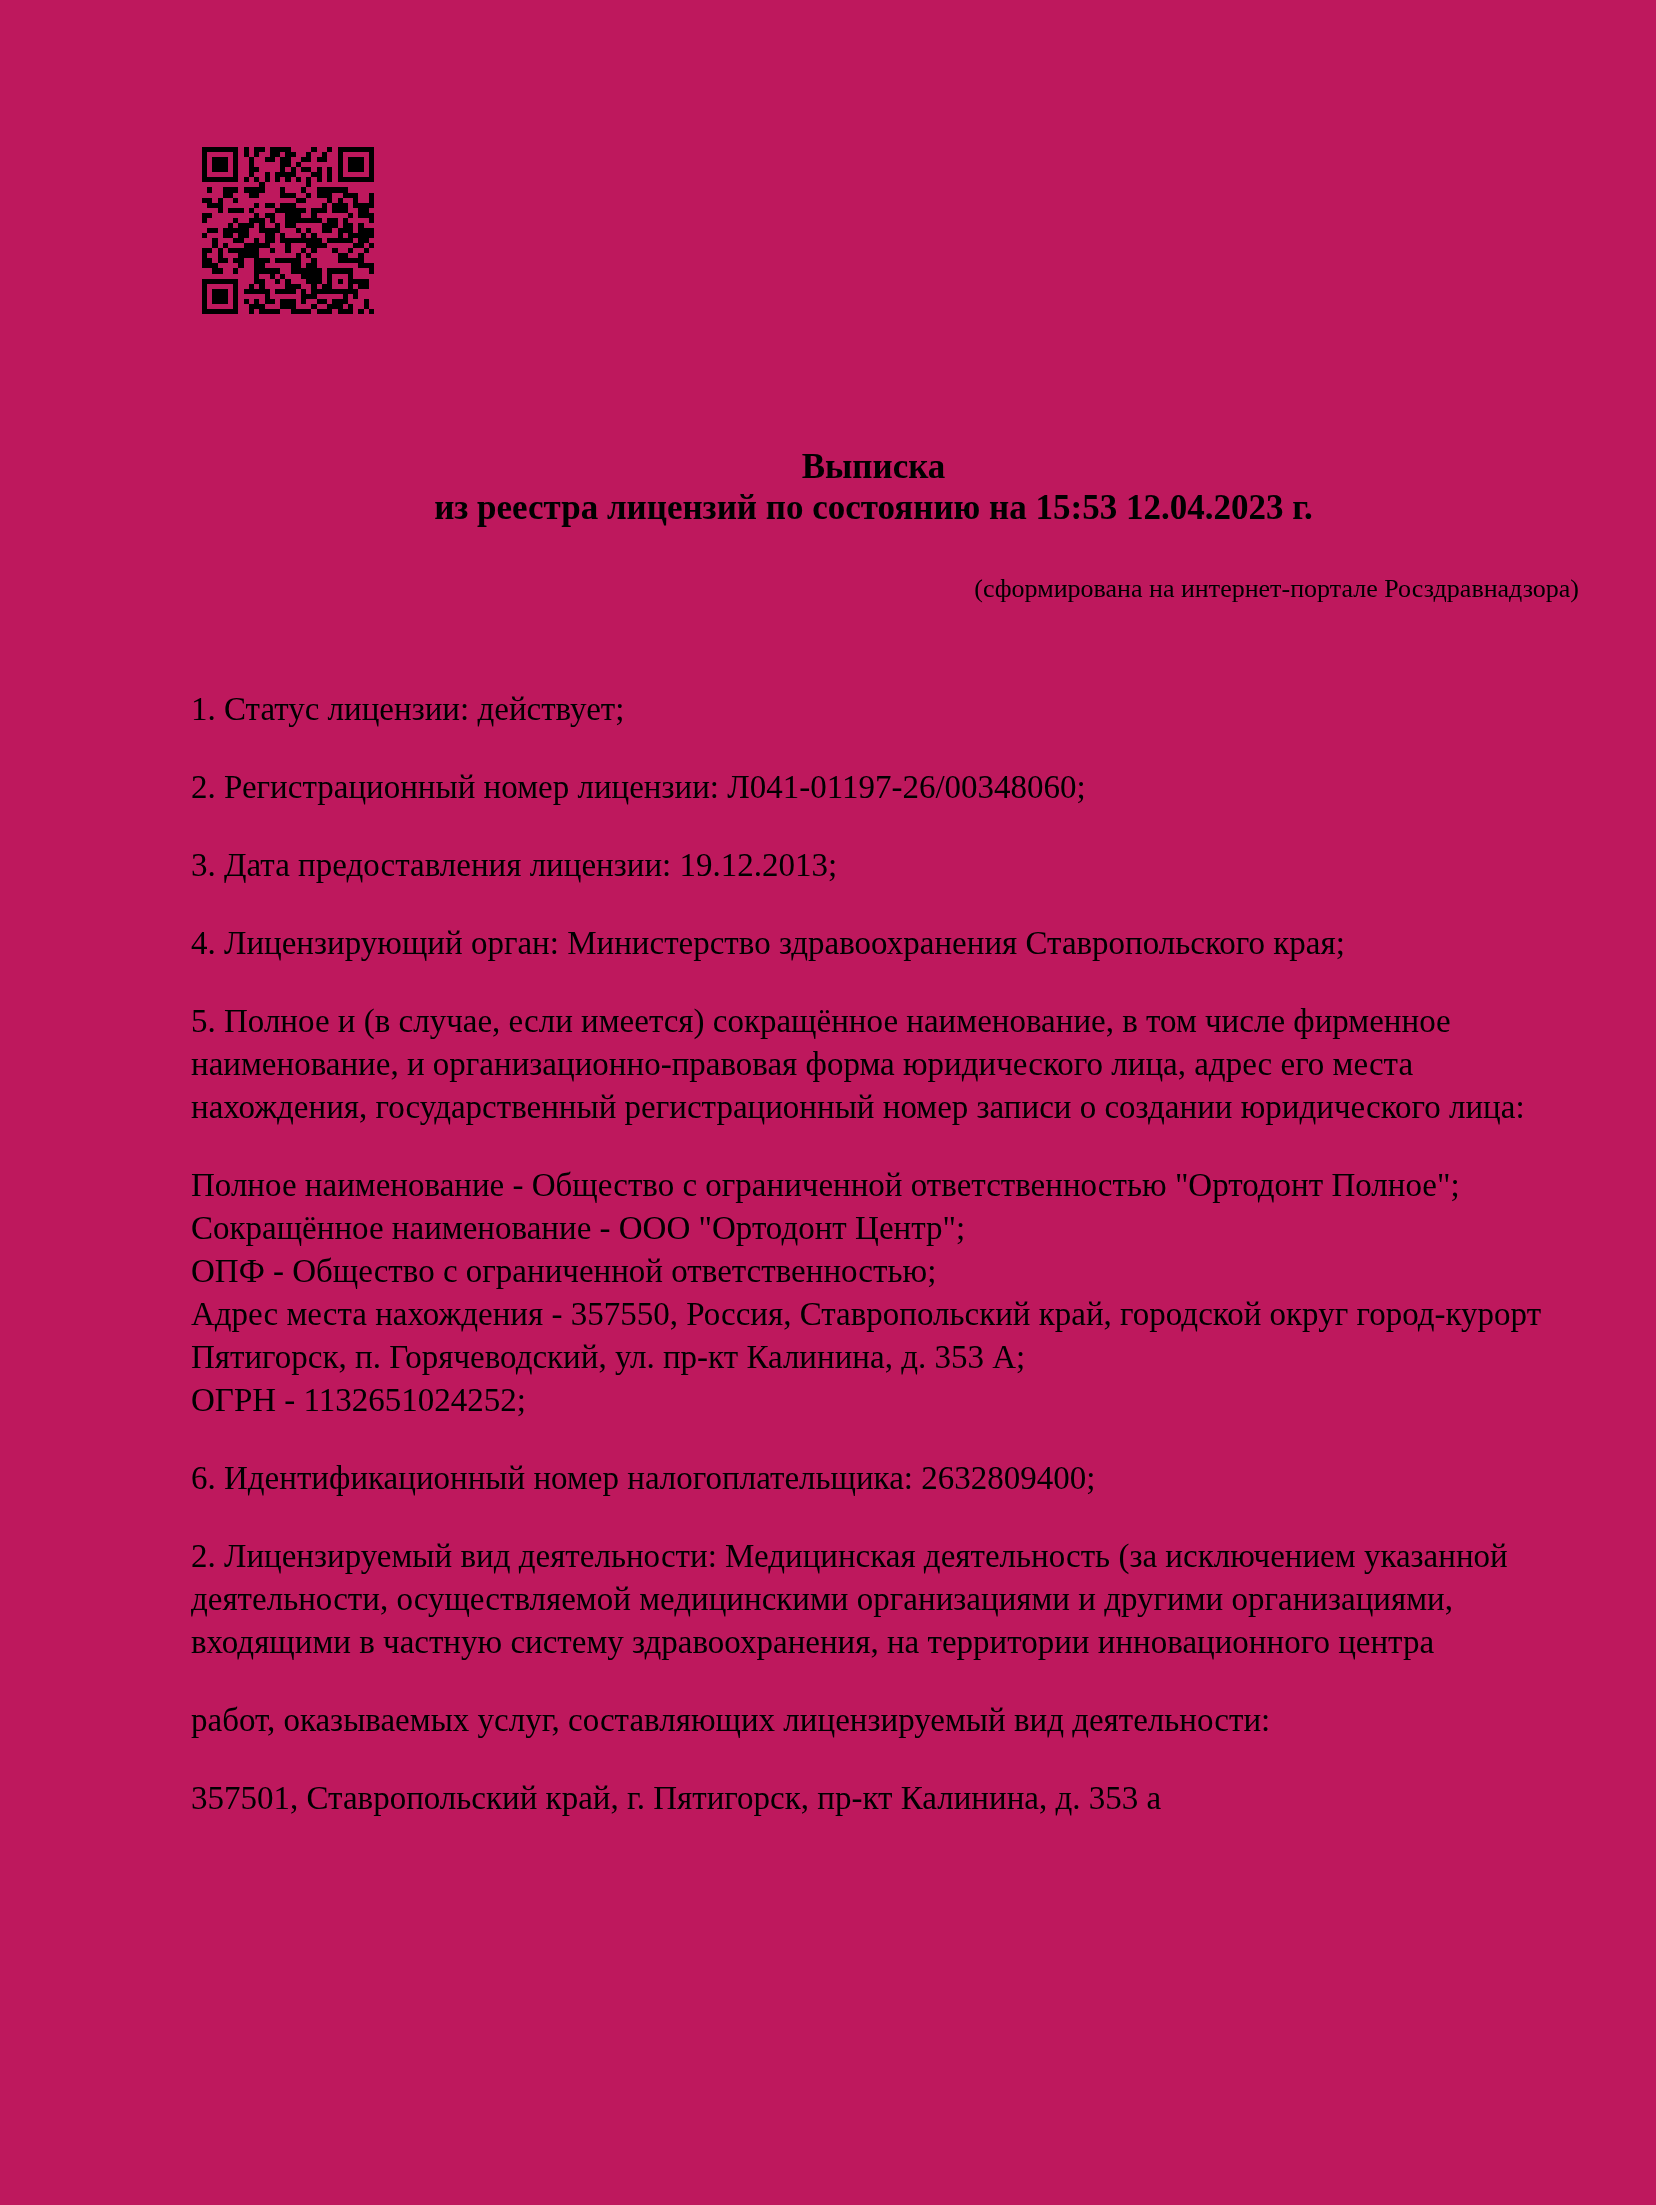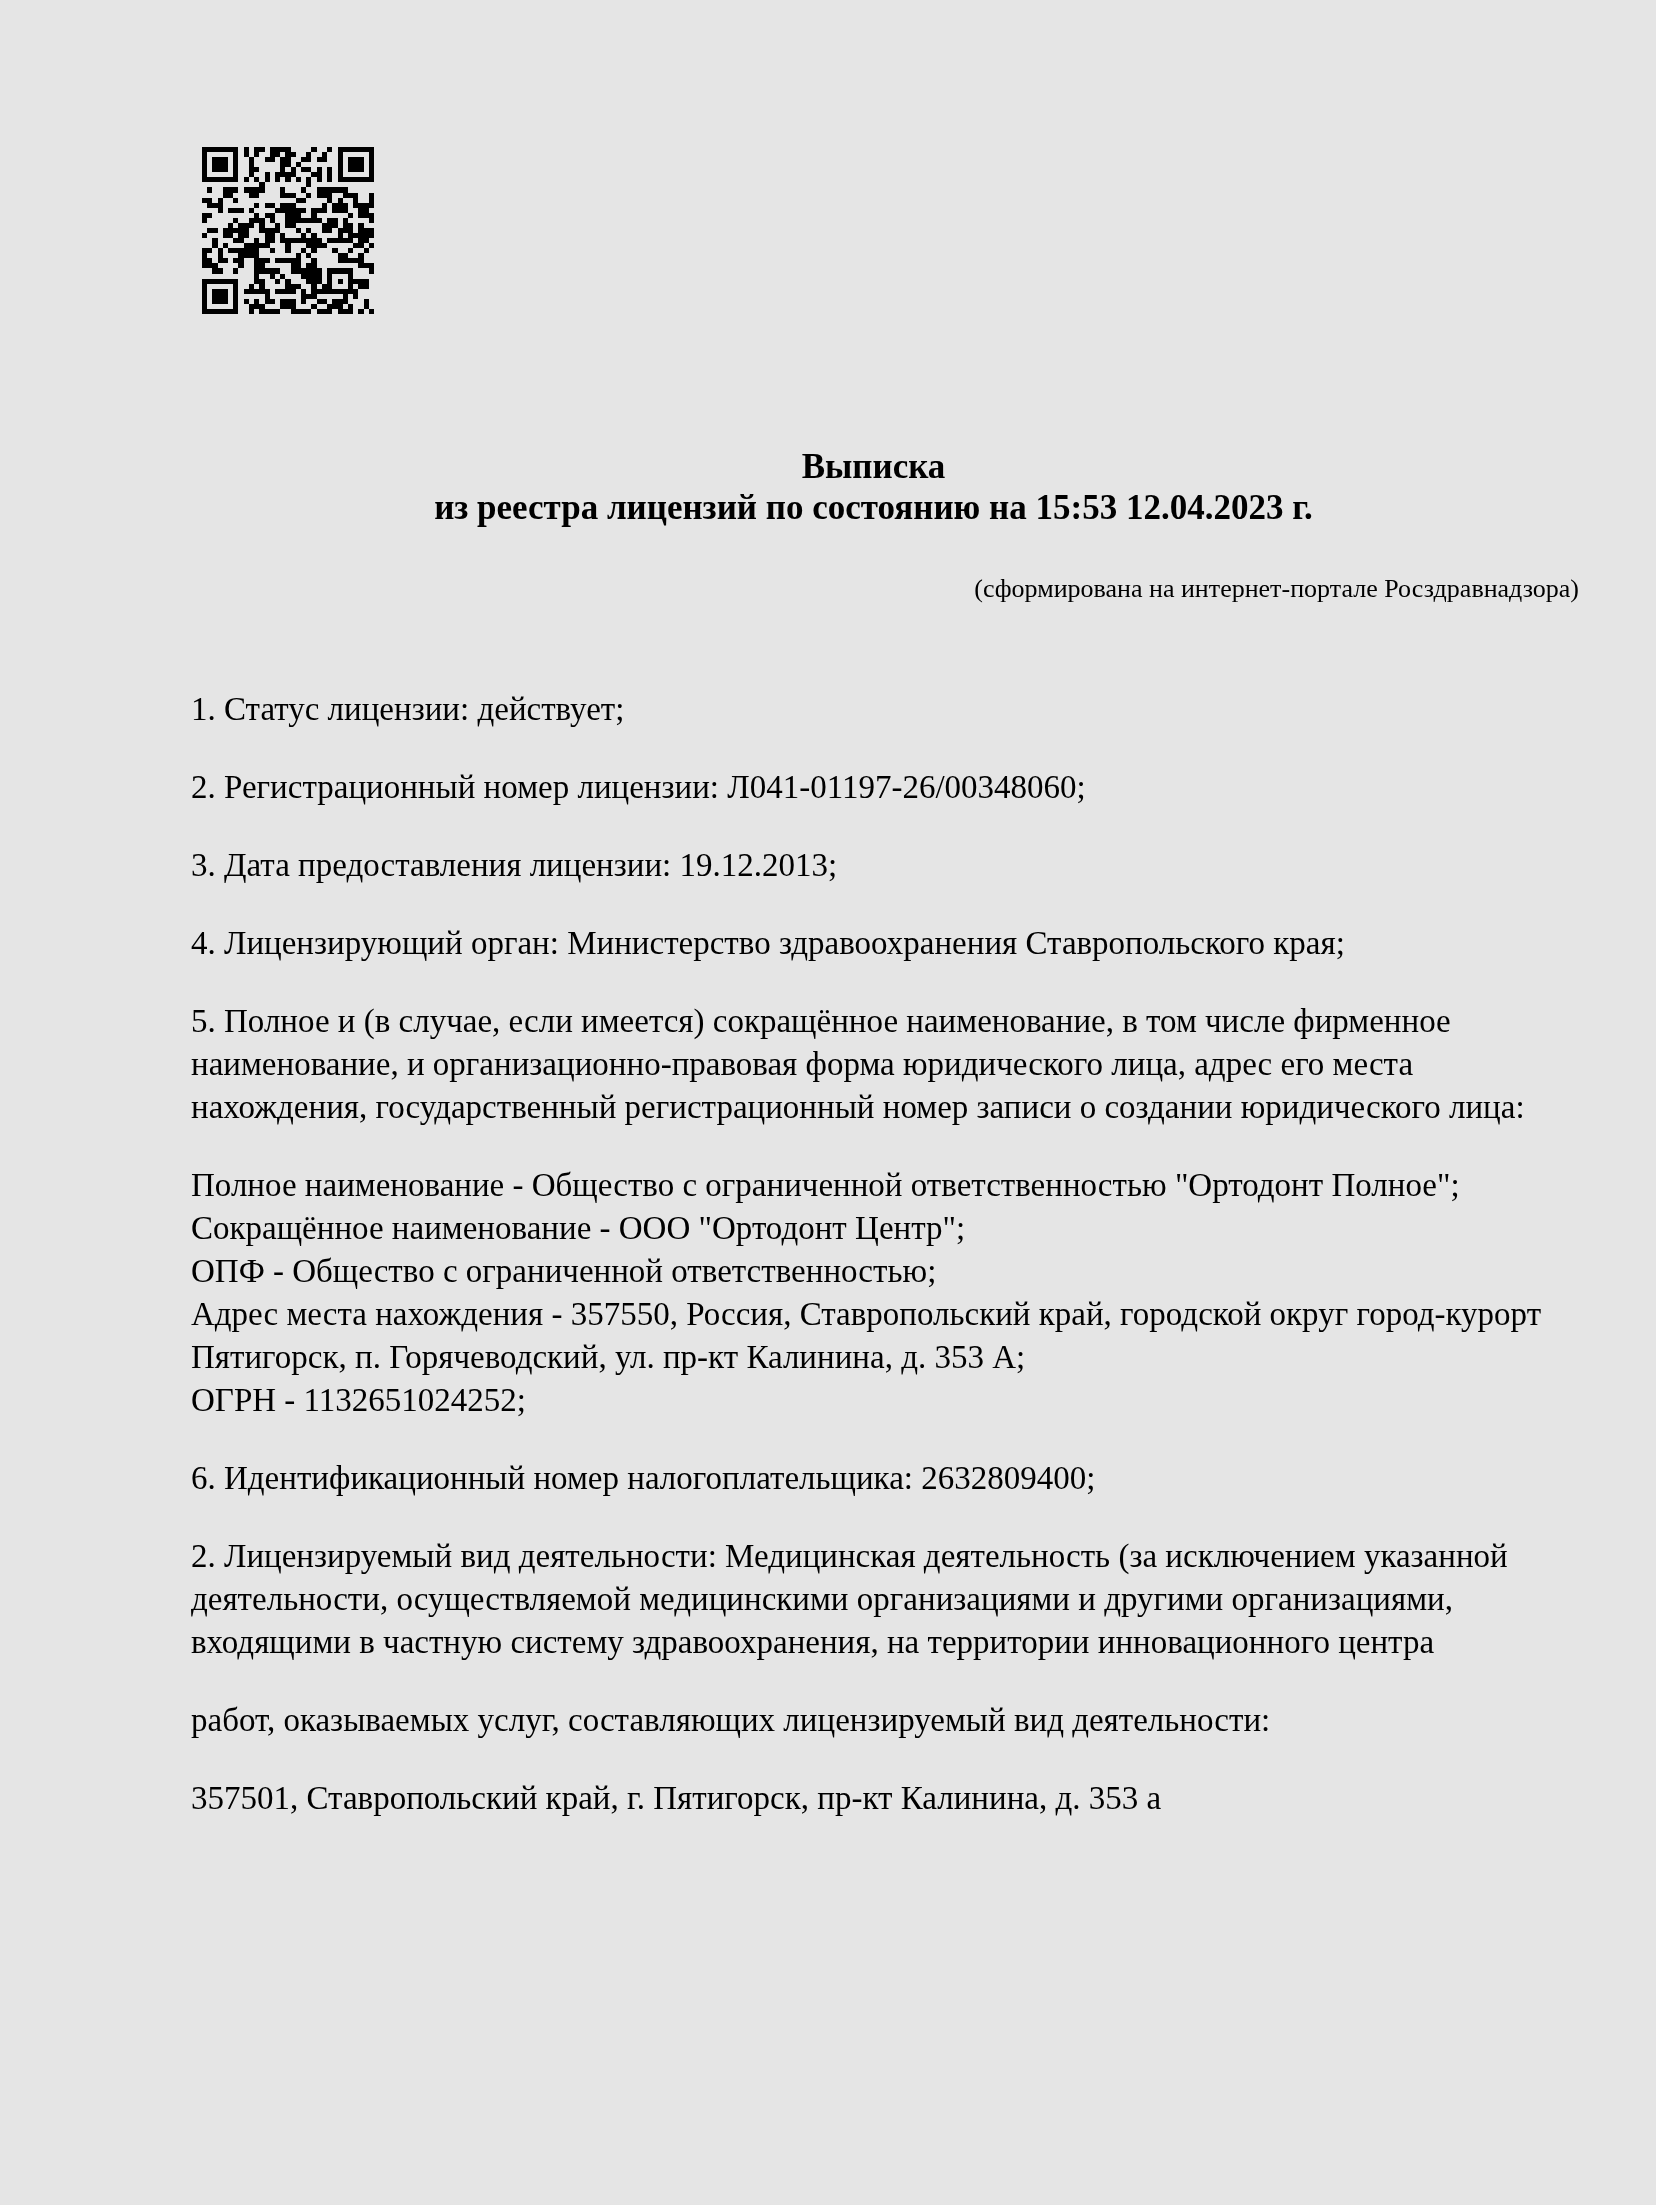--- a/index.html
+++ b/index.html
@@ -4,21 +4,21 @@
 <style>
   html, body {
     margin: 0;
     padding: 0;
     background: #ffffff;
   }
   .page {
     position: relative;
     width: 1657px;
     height: 2205px;
-    background: #e5e5e5;
+    background: #be185d;
     overflow: hidden;
     font-family: "Liberation Serif", "DejaVu Serif", serif;
     color: #000000;
   }
   .qr {
     position: absolute;
     left: 202px;
     top: 147px;
     width: 172px;
     height: 167px;

